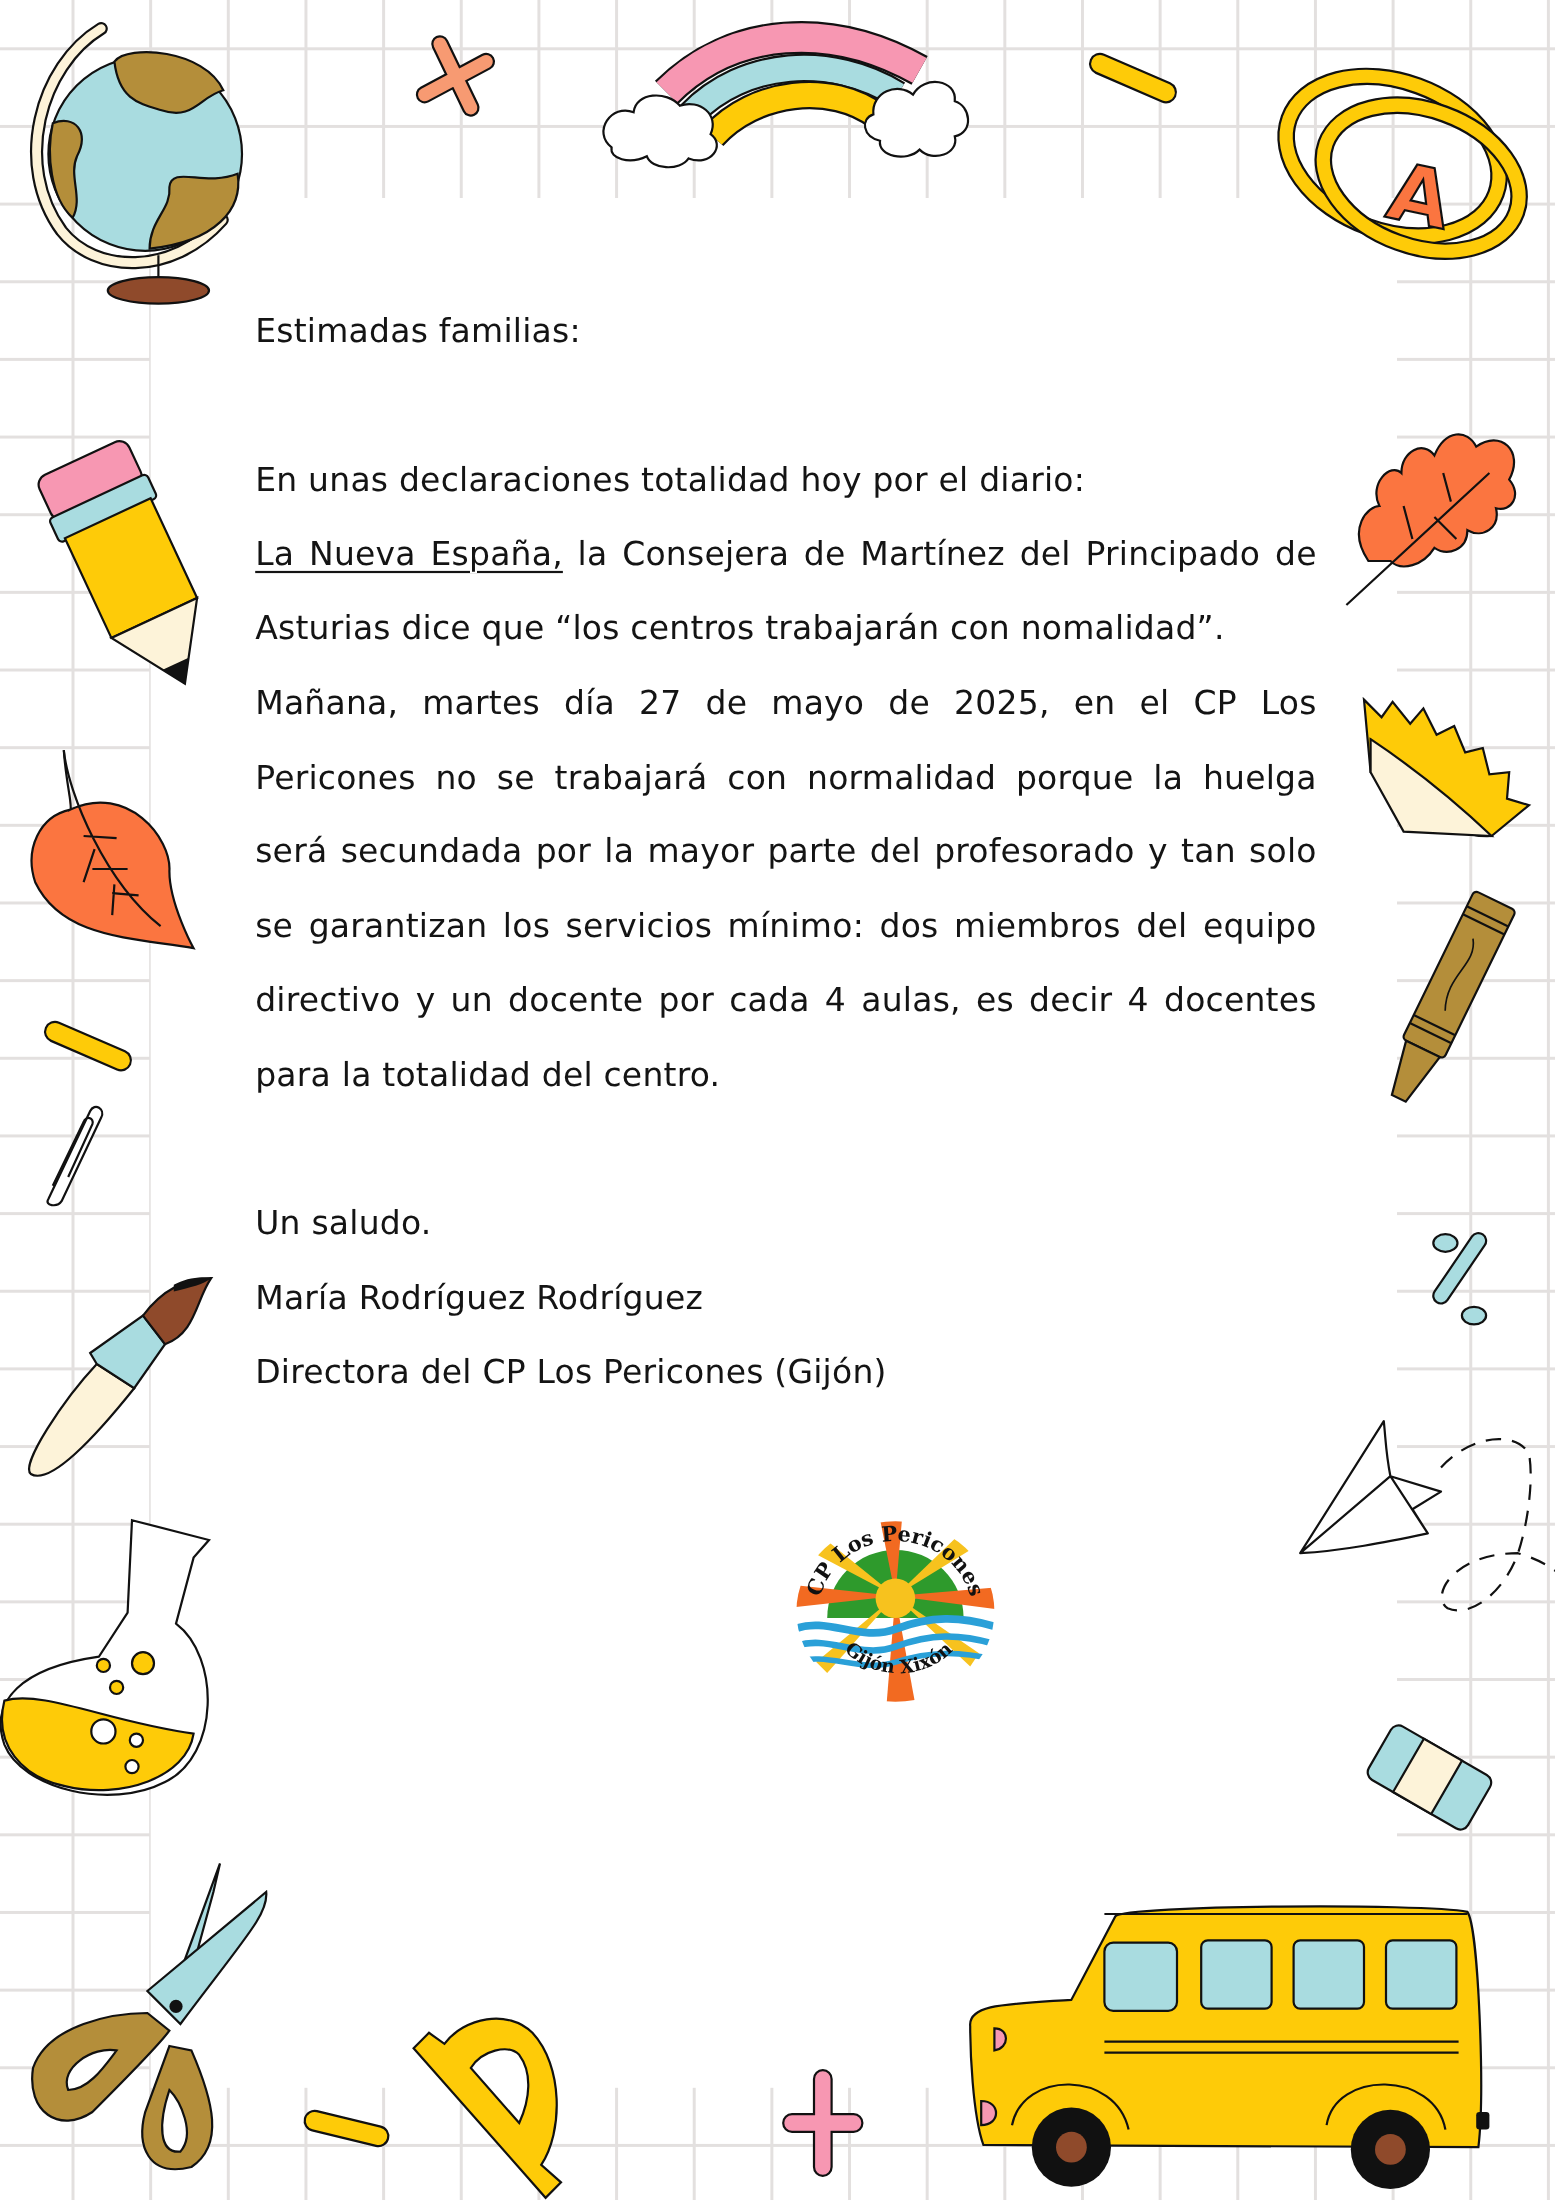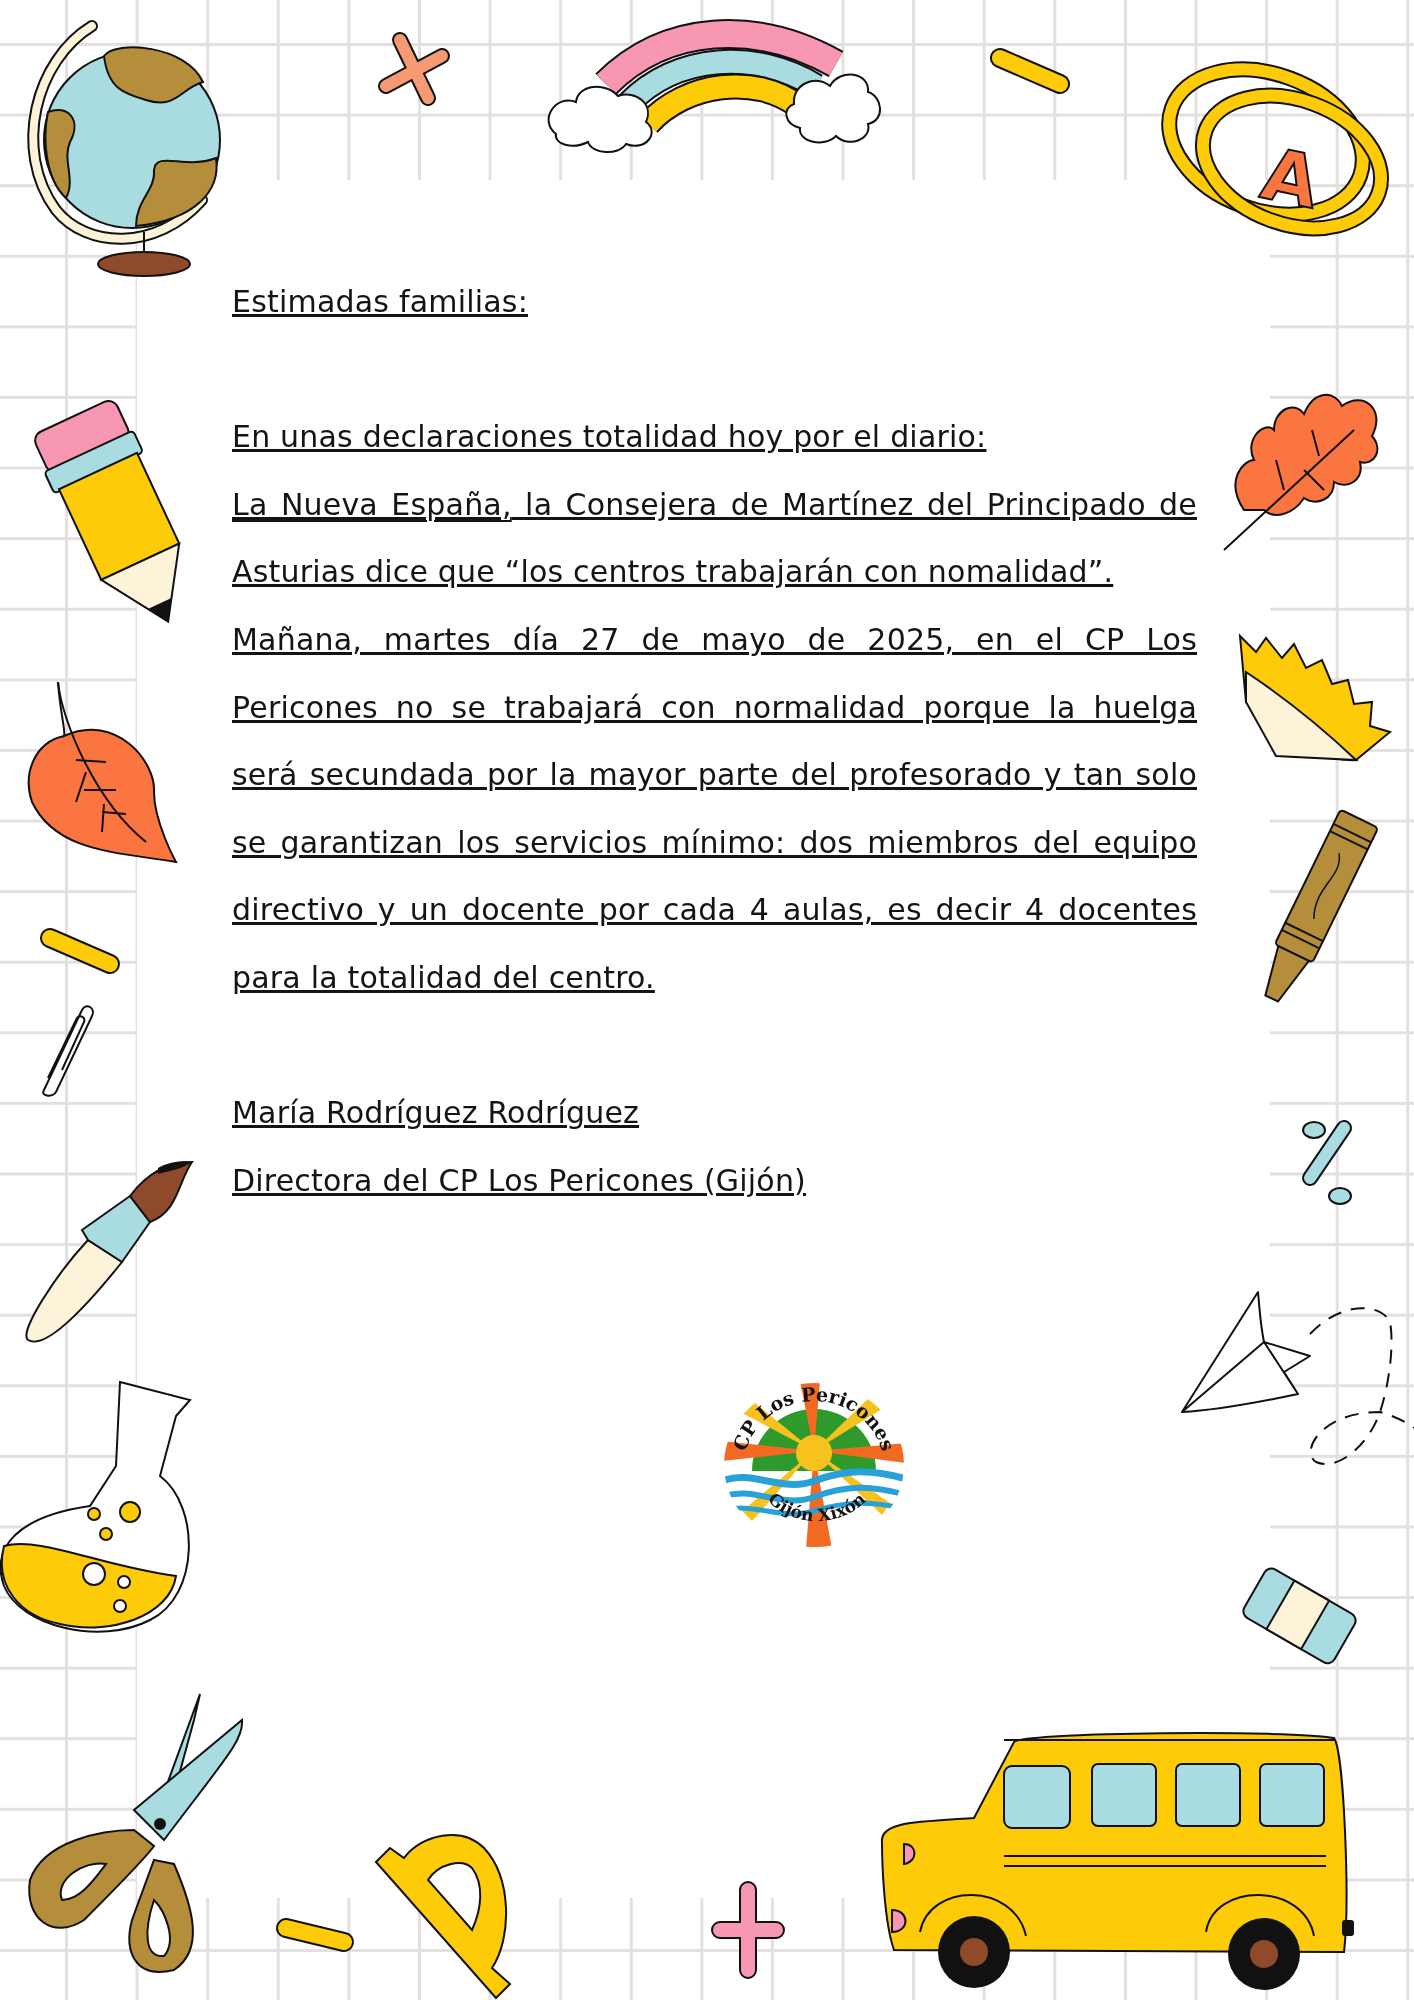--- a/index.html
+++ b/index.html
@@ -17,21 +17,21 @@
   }
   .paper {
     position: absolute; left: 137px; top: 180px; width: 1133px; height: 1718px;
     background: #ffffff;
   }
   .letter {
     position: absolute; left: 232px; top: 268px; width: 965px;
     font-size: 30px; line-height: 67.6px; color: #141414;
     letter-spacing: 0.2px;
   }
-  .letter p { margin: 0; text-decoration: underline; }
+  .letter p { margin: 0; }
   .justify { text-align: justify; text-align-last: left; }
   .blank { height: 67.6px; }
   .underline { text-decoration: underline; text-decoration-thickness: 2px; text-underline-offset: 5px; }
 
   .deco { position: absolute; }
   .deco svg { display: block; overflow: visible; }
 
   .logo {
     position: absolute; left: 722px; top: 1381px; width: 184px; height: 168px;
   }
@@ -42,20 +42,21 @@
 <div class="grid"></div>
 <div class="paper"></div>
 
 <div class="letter">
   <p>Estimadas familias:</p>
   <div class="blank"></div>
   <p>En unas declaraciones totalidad hoy por el diario:</p>
   <p class="justify"><span class="underline">La Nueva España,</span><span> la Consejera de Martínez del Principado de Asturias dice que “los centros trabajarán con nomalidad”.</span></p>
   <p class="justify">Mañana, martes día 27 de mayo de 2025, en el CP Los Pericones no se trabajará con normalidad porque la huelga será secundada por la mayor parte del profesorado y tan solo se garantizan los servicios mínimo: dos miembros del equipo directivo y un docente por cada 4 aulas, es decir 4 docentes para la totalidad del centro.</p>
   <div class="blank"></div>
+  <p>Un saludo.</p>
   <p>María Rodríguez Rodríguez</p>
   <p>Directora del CP Los Pericones (Gijón)</p>
 </div>
 
 <div class="logo">
   <svg width="184" height="168" viewBox="0 0 184 168">
     <defs>
       <clipPath id="logoClip">
           <ellipse cx="92" cy="84" rx="90" ry="82"></ellipse>
         </clipPath>

